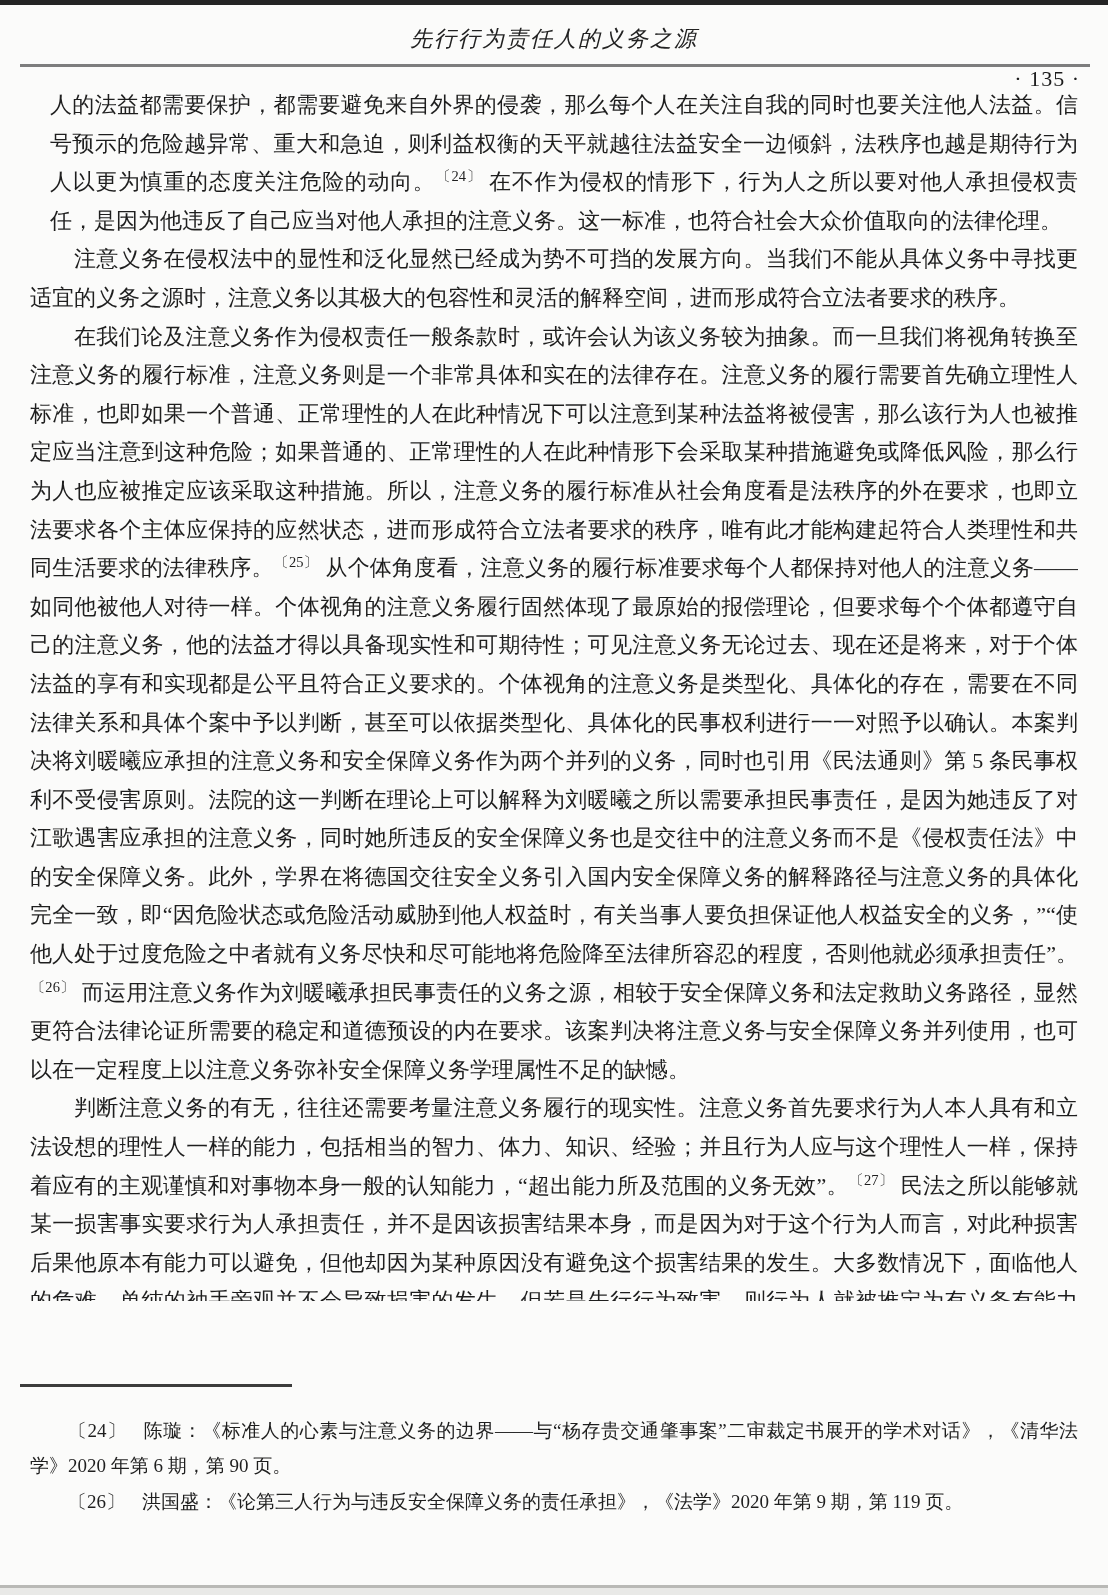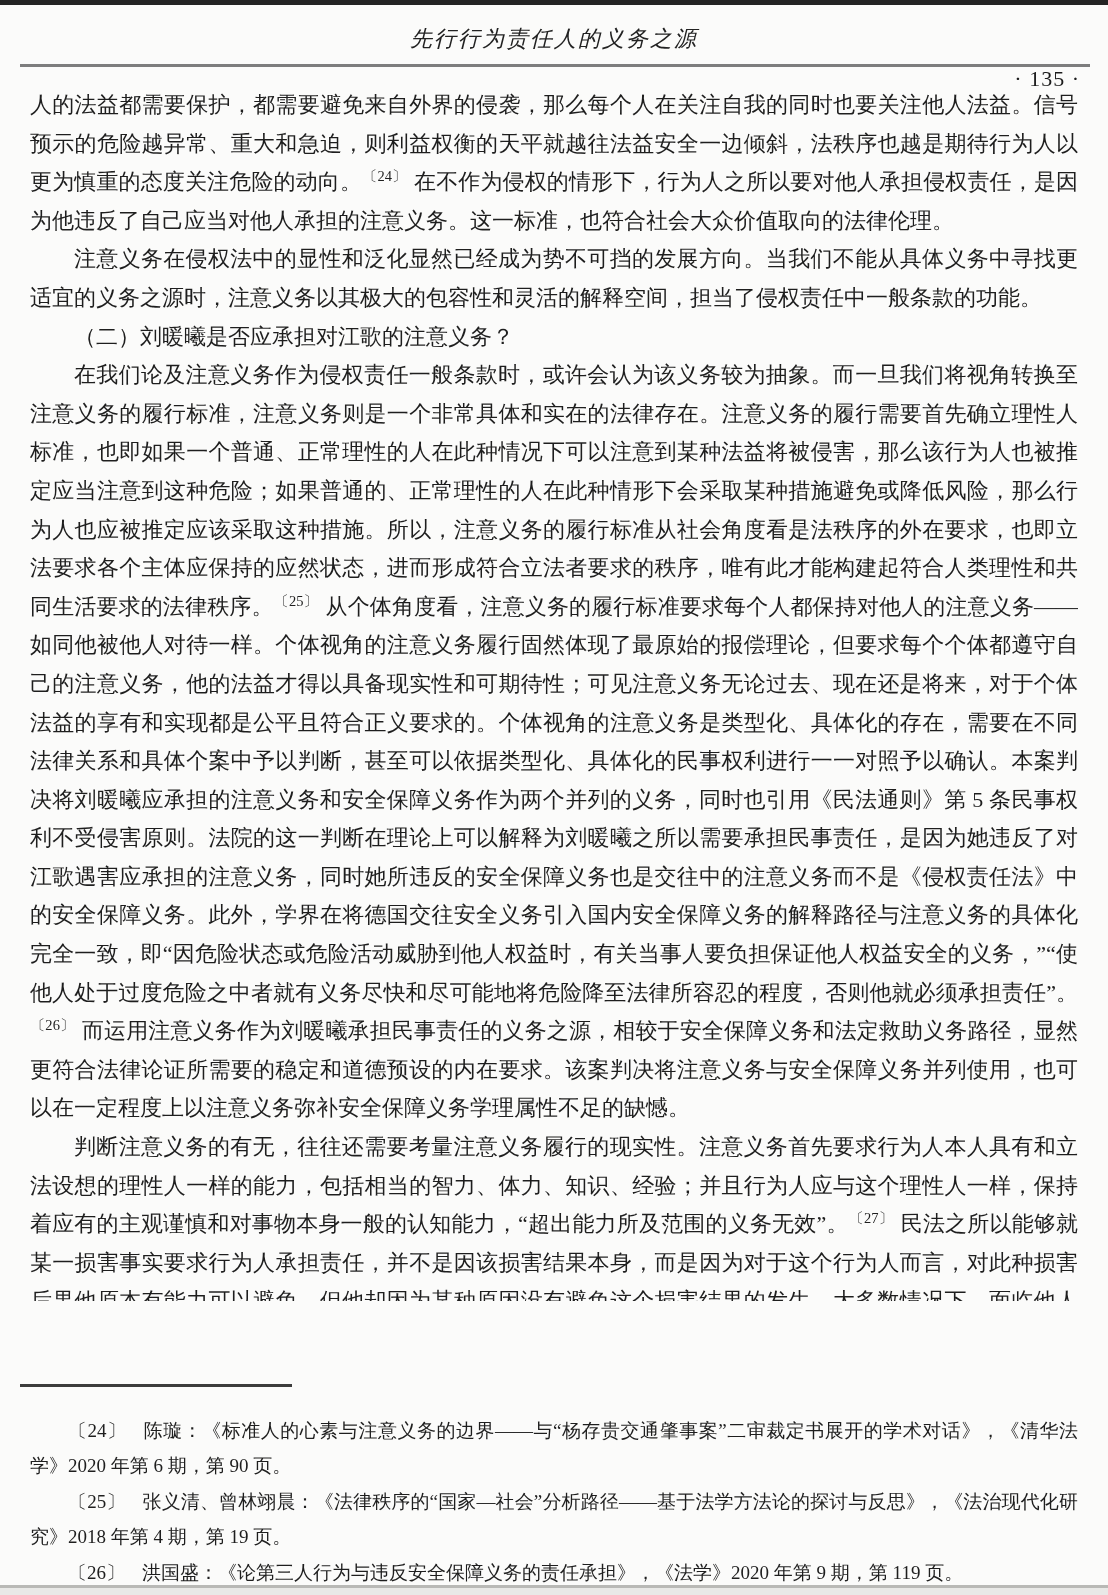--- a/index.html
+++ b/index.html
@@ -59,21 +59,21 @@
   .body-text {
     position: absolute;
     top: 86px; left: 30px; right: 30px;
     font-size: 22px;
     line-height: 38.6px;
     text-align: justify;
     max-height: 1215px;
     overflow: hidden;
   }
   .para { margin: 0; text-indent: 2em; }
-  .para.no-indent { text-indent: 0; }
+  .para.no-indent { text-indent: 0; margin-left: 20px; }
   sup.fnref {
     font-size: 0.66em;
     vertical-align: 0.55em;
     line-height: 0;
     letter-spacing: 0;
     margin-left: 0.05em;
     margin-right: 0.5em;
   }
   
   .footnotes-section {
@@ -108,36 +108,34 @@
     <div class="header-inner">
       <span class="running-title">先行行为责任人的义务之源</span>
       <span class="page-number">· 135 ·</span>
     </div>
     <div class="header-rule"></div>
   </header>
 
   <main class="body-text">
     <p class="para no-indent"><span>人的法益都需要保护，都需要避免来自外界的侵袭，那么每个人在关注自我的同时也要关注他人法益。信号预示的危险越异常、重大和急迫，则利益权衡的天平就越往法益安全一边倾斜，法秩序也越是期待行为人以更为慎重的态度关注危险的动向。</span><sup class="fnref">〔24〕</sup><span>在不作为侵权的情形下，行为人之所以要对他人承担侵权责任，是因为他违反了自己应当对他人承担的注意义务。这一标准，也符合社会大众价值取向的法律伦理。</span></p>
 
-    <p class="para"><span>注意义务在侵权法中的显性和泛化显然已经成为势不可挡的发展方向。当我们不能从具体义务中寻找更适宜的义务之源时，注意义务以其极大的包容性和灵活的解释空间，担当了侵权责任中一般条款的功能。</span></p>
+    <p class="para"><span>注意义务在侵权法中的显性和泛化显然已经成为势不可挡的发展方向。当我们不能从具体义务中寻找更适宜的义务之源时，注意义务以其极大的包容性和灵活的解释空间，进而形成符合立法者要求的秩序。</span></p>
 
-    <p class="para heading"><span>（二）刘暖曦是否应承担对江歌的注意义务？</span></p>
 
     <p class="para"><span>在我们论及注意义务作为侵权责任一般条款时，或许会认为该义务较为抽象。而一旦我们将视角转换至注意义务的履行标准，注意义务则是一个非常具体和实在的法律存在。注意义务的履行需要首先确立理性人标准，也即如果一个普通、正常理性的人在此种情况下可以注意到某种法益将被侵害，那么该行为人也被推定应当注意到这种危险；如果普通的、正常理性的人在此种情形下会采取某种措施避免或降低风险，那么行为人也应被推定应该采取这种措施。所以，注意义务的履行标准从社会角度看是法秩序的外在要求，也即立法要求各个主体应保持的应然状态，进而形成符合立法者要求的秩序，唯有此才能构建起符合人类理性和共同生活要求的法律秩序。</span><sup class="fnref">〔25〕</sup><span>从个体角度看，注意义务的履行标准要求每个人都保持对他人的注意义务——如同他被他人对待一样。个体视角的注意义务履行固然体现了最原始的报偿理论，但要求每个个体都遵守自己的注意义务，他的法益才得以具备现实性和可期待性；可见注意义务无论过去、现在还是将来，对于个体法益的享有和实现都是公平且符合正义要求的。个体视角的注意义务是类型化、具体化的存在，需要在不同法律关系和具体个案中予以判断，甚至可以依据类型化、具体化的民事权利进行一一对照予以确认。本案判决将刘暖曦应承担的注意义务和安全保障义务作为两个并列的义务，同时也引用《民法通则》第 5 条民事权利不受侵害原则。法院的这一判断在理论上可以解释为刘暖曦之所以需要承担民事责任，是因为她违反了对江歌遇害应承担的注意义务，同时她所违反的安全保障义务也是交往中的注意义务而不是《侵权责任法》中的安全保障义务。此外，学界在将德国交往安全义务引入国内安全保障义务的解释路径与注意义务的具体化完全一致，即“因危险状态或危险活动威胁到他人权益时，有关当事人要负担保证他人权益安全的义务，”“使他人处于过度危险之中者就有义务尽快和尽可能地将危险降至法律所容忍的程度，否则他就必须承担责任”。</span><sup class="fnref">〔26〕</sup><span>而运用注意义务作为刘暖曦承担民事责任的义务之源，相较于安全保障义务和法定救助义务路径，显然更符合法律论证所需要的稳定和道德预设的内在要求。该案判决将注意义务与安全保障义务并列使用，也可以在一定程度上以注意义务弥补安全保障义务学理属性不足的缺憾。</span></p>
 
 
     <p class="para"><span>判断注意义务的有无，往往还需要考量注意义务履行的现实性。注意义务首先要求行为人本人具有和立法设想的理性人一样的能力，包括相当的智力、体力、知识、经验；并且行为人应与这个理性人一样，保持着应有的主观谨慎和对事物本身一般的认知能力，“超出能力所及范围的义务无效”。</span><sup class="fnref">〔27〕</sup><span>民法之所以能够就某一损害事实要求行为人承担责任，并不是因该损害结果本身，而是因为对于这个行为人而言，对此种损害后果他原本有能力可以避免，但他却因为某种原因没有避免这个损害结果的发生。大多数情况下，面临他人的危难，单纯的袖手旁观并不会导致损害的发生，但若是先行行为致害，则行为人就被推定为有义务有能力避免该损害后果且这种避免并不会对行为人固有的权利或利益有损害，则先行行为人就应当采取措施避免损害后果的发生。</span></p>
   </main>
 
   <footer class="footnotes-section">
     <div class="fn-rule"></div>
 
     <p class="fn"><span class="fn-marker">〔24〕</span><span>陈璇：《标准人的心素与注意义务的边界——与“杨存贵交通肇事案”二审裁定书展开的学术对话》，《清华法学》2020 年第 6 期，第 90 页。</span></p>
 
-    <p class="fn"><span class="fn-marker">〔25〕</span><span>张义清、曾林翊晨：《法律秩序的“国家—社会”分析路径——基于法学方法论的探讨与反思》，《法治现代化研究》2018 年第 4 期，第 19 页。</span></p>
 
     <p class="fn"><span class="fn-marker">〔26〕</span><span>洪国盛：《论第三人行为与违反安全保障义务的责任承担》，《法学》2020 年第 9 期，第 119 页。</span></p>
 
   </footer>
 
   <div class="scan-bottom"></div>
 
 </div>
 
 </body></html>

